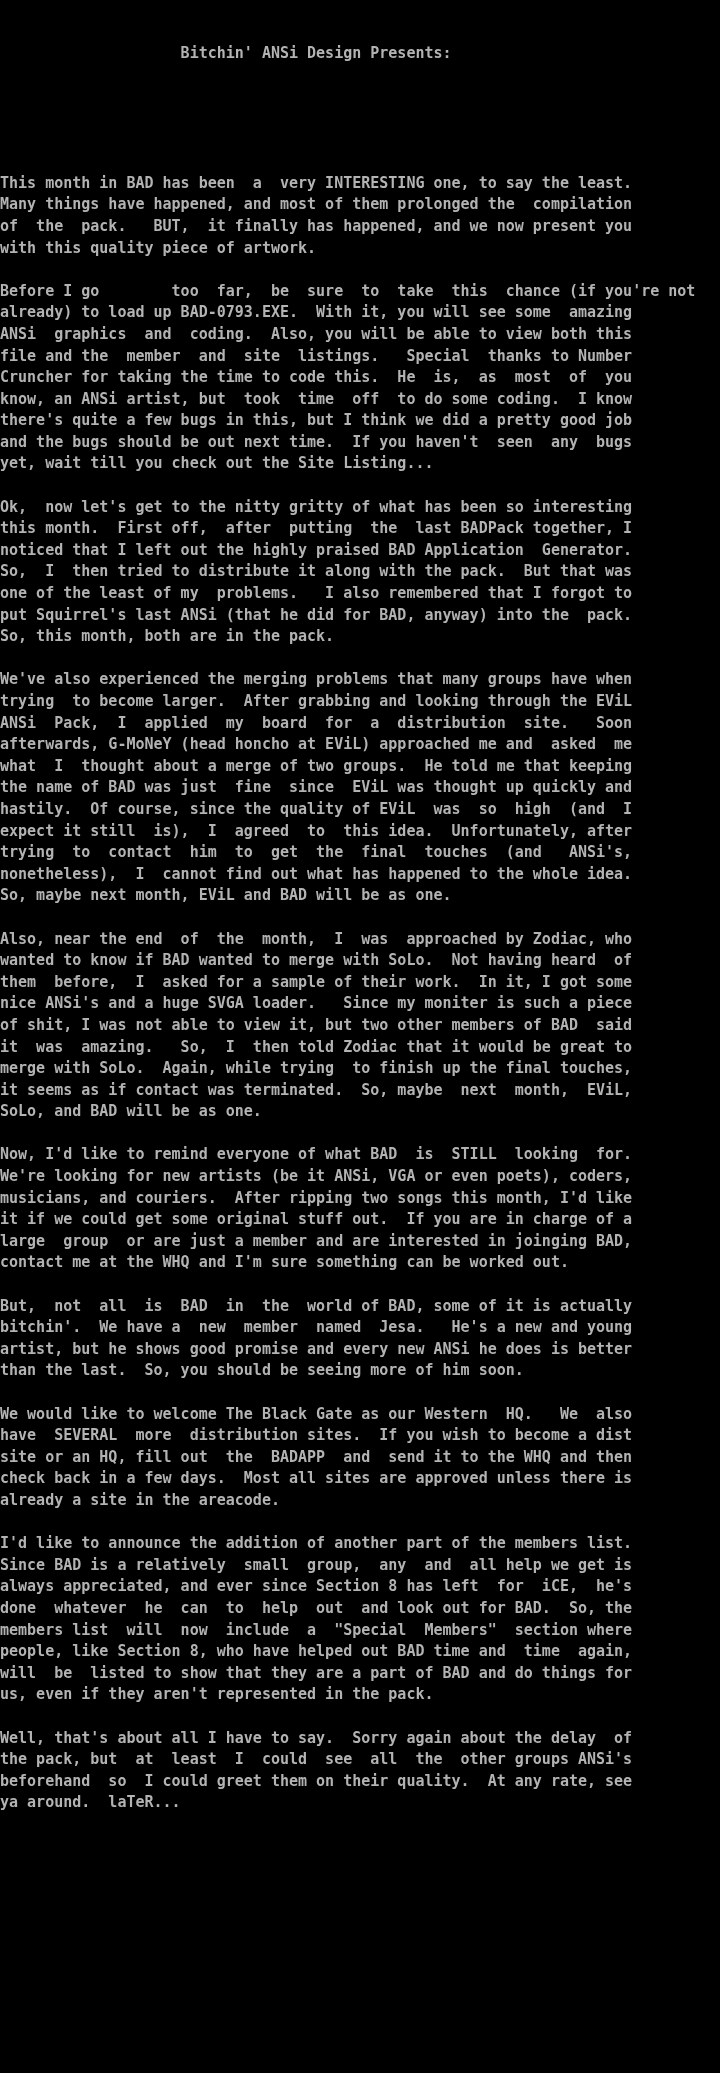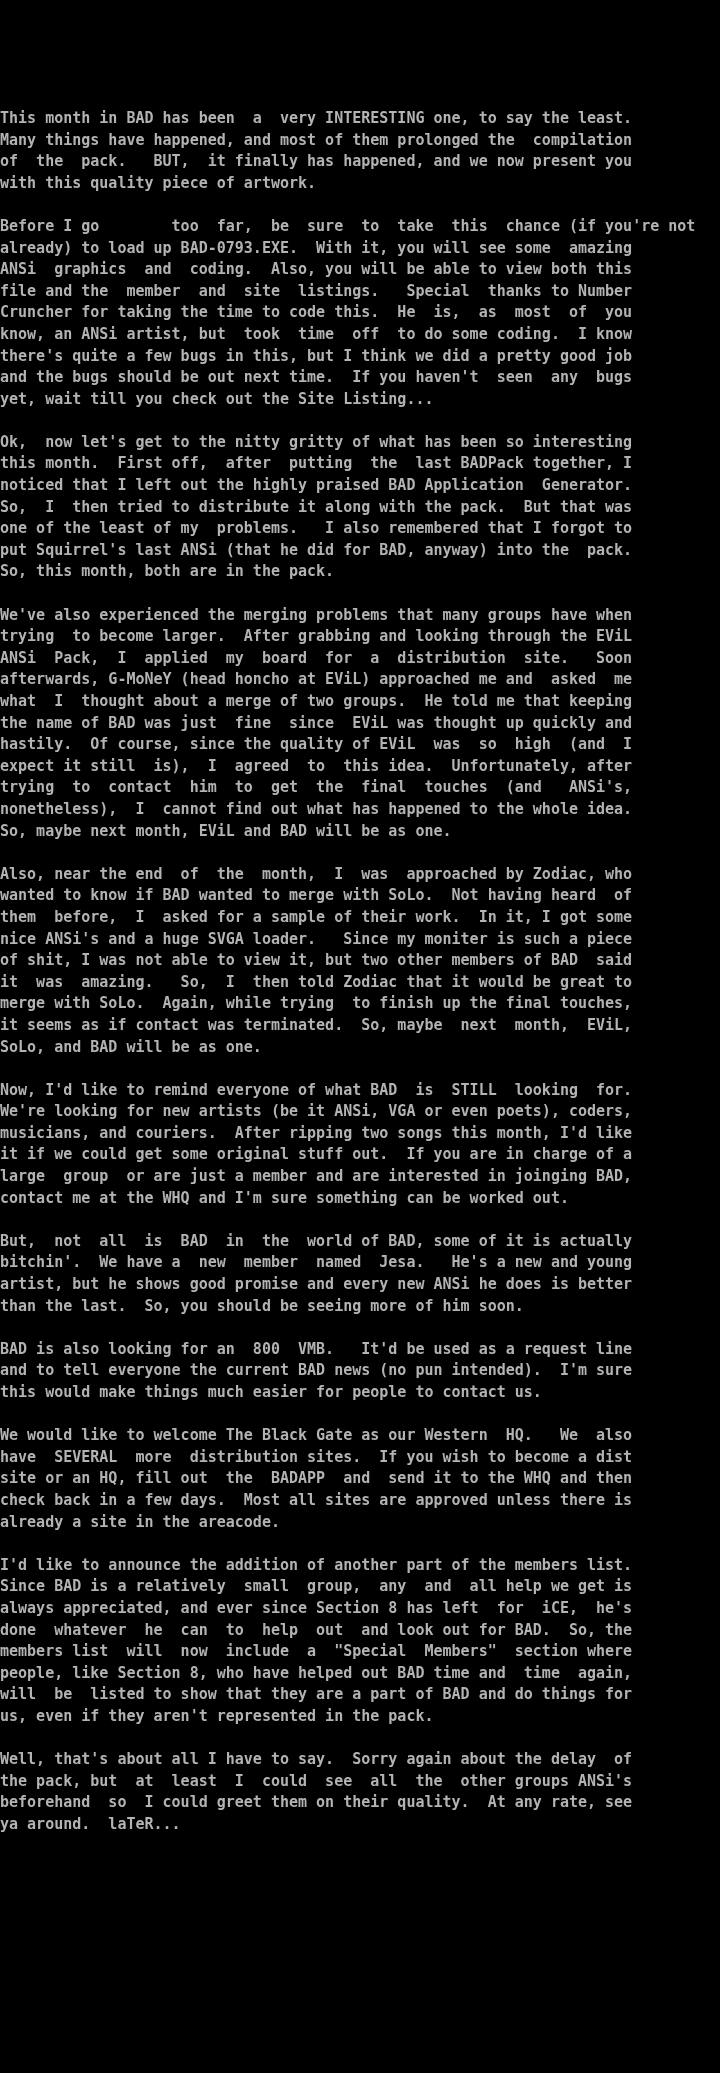--- a/index.html
+++ b/index.html
@@ -18,20 +18,21 @@
     white-space: pre;
   }
   .doc div { white-space: pre; }
   .spacer { height: var(--lh); }
   .para { margin-bottom: var(--lh); }
 </style>
 </head>
 <body>
 
 <div class="doc">
+  <div>                    Bitchin' ANSi Design Presents:</div>
   <div class="spacer"></div>
   <div><div class="para">This month in BAD has been  a  very INTERESTING one, to say the least.
 Many things have happened, and most of them prolonged the  compilation
 of  the  pack.   BUT,  it finally has happened, and we now present you
 with this quality piece of artwork.</div><div class="para">Before I go        too  far,  be  sure  to  take  this  chance (if you're not
 already) to load up BAD-0793.EXE.  With it, you will see some  amazing
 ANSi  graphics  and  coding.  Also, you will be able to view both this
 file and the  member  and  site  listings.   Special  thanks to Number
 Cruncher for taking the time to code this.  He  is,  as  most  of  you
 know, an ANSi artist, but  took  time  off  to do some coding.  I know
@@ -62,23 +63,21 @@
 merge with SoLo.  Again, while trying  to finish up the final touches,
 it seems as if contact was terminated.  So, maybe  next  month,  EViL,
 SoLo, and BAD will be as one.</div><div class="para">Now, I'd like to remind everyone of what BAD  is  STILL  looking  for.
 We're looking for new artists (be it ANSi, VGA or even poets), coders,
 musicians, and couriers.  After ripping two songs this month, I'd like
 it if we could get some original stuff out.  If you are in charge of a
 large  group  or are just a member and are interested in joinging BAD,
 contact me at the WHQ and I'm sure something can be worked out.</div><div class="para">But,  not  all  is  BAD  in  the  world of BAD, some of it is actually
 bitchin'.  We have a  new  member  named  Jesa.   He's a new and young
 artist, but he shows good promise and every new ANSi he does is better
-than the last.  So, you should be seeing more of him soon.</div><div class="para">BAD is also looking for an  800  VMB.   It'd be used as a request line
-and to tell everyone the current BAD news (no pun intended).  I'm sure
-this would make things much easier for people to contact us.</div><div class="para">We would like to welcome The Black Gate as our Western  HQ.   We  also
+than the last.  So, you should be seeing more of him soon.</div><div class="para">We would like to welcome The Black Gate as our Western  HQ.   We  also
 have  SEVERAL  more  distribution sites.  If you wish to become a dist
 site or an HQ, fill out  the  BADAPP  and  send it to the WHQ and then
 check back in a few days.  Most all sites are approved unless there is
 already a site in the areacode.</div><div class="para">I'd like to announce the addition of another part of the members list.
 Since BAD is a relatively  small  group,  any  and  all help we get is
 always appreciated, and ever since Section 8 has left  for  iCE,  he's
 done  whatever  he  can  to  help  out  and look out for BAD.  So, the
 members list  will  now  include  a  "Special  Members"  section where
 people, like Section 8, who have helped out BAD time and  time  again,
 will  be  listed to show that they are a part of BAD and do things for

